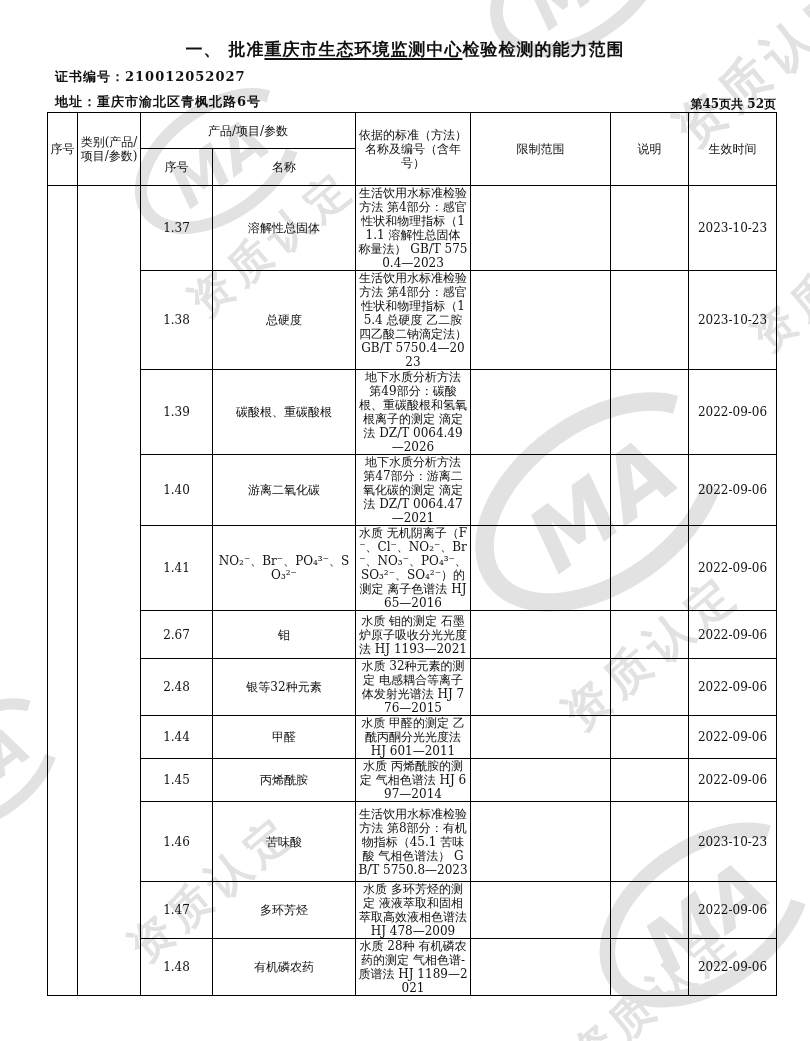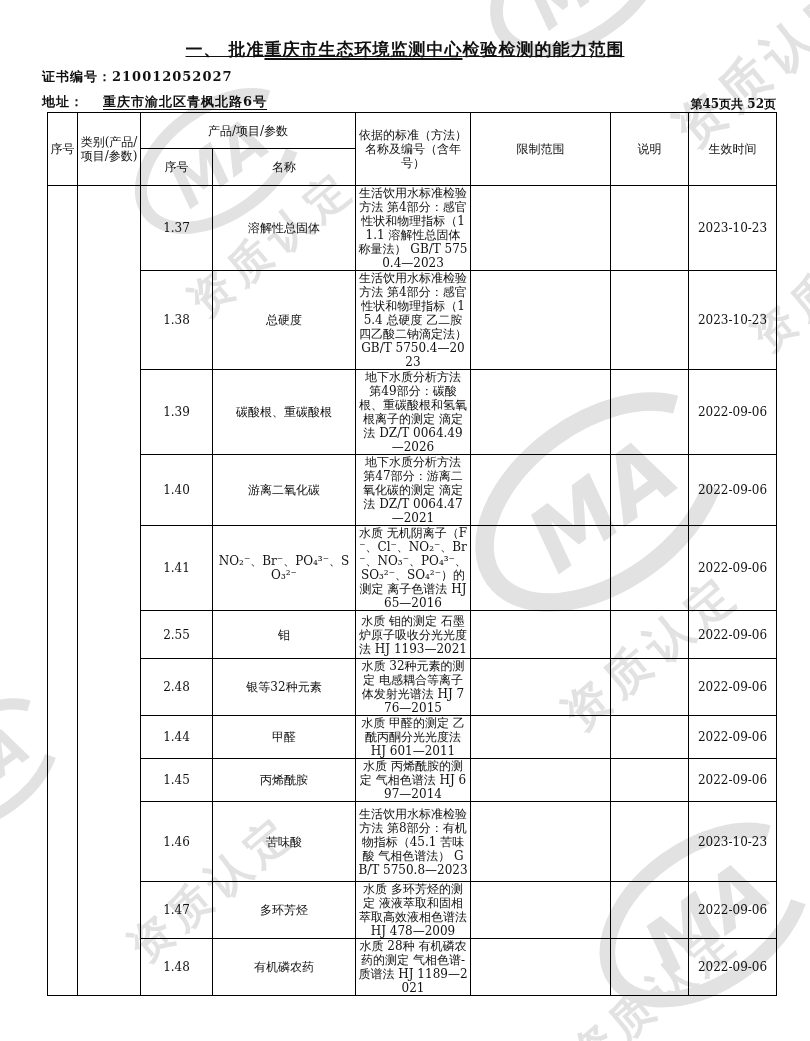--- a/index.html
+++ b/index.html
@@ -14,27 +14,27 @@
     position:absolute; transform:rotate(-40deg);
     font-family:"DejaVu Sans",sans-serif; font-weight:bold;
     color:#e2e2e2; white-space:nowrap; letter-spacing:7px;
   }
   .wm-logo { position:absolute; transform:rotate(-36deg); }
   .wm-logo svg { display:block; }
   
   .content { position:relative; z-index:1; }
   .title {
     position:absolute; top:38px; left:0; width:810px; text-align:center;
-    font-size:17px; font-weight:bold; letter-spacing:1px;text-decoration:underline;
+    font-size:17px; font-weight:bold; letter-spacing:1px;
   }
   .title .u { text-decoration:underline; text-decoration-thickness:2px; text-underline-offset:3px; }
-  .meta-line { position:absolute; left:42px; font-size:13px; font-weight:bold; letter-spacing:1px; }
+  .meta-line { position:absolute; left:55px; font-size:13px; font-weight:bold; letter-spacing:1px; }
   .meta-cert { top:68px; }
   .meta-addr { top:93px; }
-  .meta-addr .u { text-decoration:underline; text-underline-offset:3px;margin-left:19px; }
+  .meta-addr .u { text-underline-offset:3px; }
   .page-info { position:absolute; top:96px; right:34px; font-size:12px; font-weight:bold; }
   
   table.main {
     position:absolute; top:112px; left:47px; width:729px;
     border-collapse:collapse; table-layout:fixed;
   }
   table.main th, table.main td {
     border:1px solid #000; padding:0 2px; text-align:center;
     vertical-align:middle; font-weight:normal; font-size:12px; line-height:14px;
     word-break:break-all;
@@ -166,21 +166,21 @@
       </tr>
       <tr style="height:72px">
         <td class="c-no">1.41</td>
         <td class="c-name">NO₂⁻、Br⁻、PO₄³⁻、SO₃²⁻</td>
         <td class="c-std">水质 无机阴离子（F⁻、Cl⁻、NO₂⁻、Br⁻、NO₃⁻、PO₄³⁻、SO₃²⁻、SO₄²⁻）的测定 离子色谱法 HJ 65—2016</td>
         <td class="c-limit"></td>
         <td class="c-note"></td>
         <td class="c-date">2022-09-06</td>
       </tr>
       <tr style="height:48px">
-        <td class="c-no">2.55</td>
+        <td class="c-no">2.67</td>
         <td class="c-name">钼</td>
         <td class="c-std">水质 钼的测定 石墨炉原子吸收分光光度法 HJ 1193—2021</td>
         <td class="c-limit"></td>
         <td class="c-note"></td>
         <td class="c-date">2022-09-06</td>
       </tr>
       <tr style="height:49px">
         <td class="c-no">2.48</td>
         <td class="c-name">银等32种元素</td>
         <td class="c-std">水质 32种元素的测定 电感耦合等离子体发射光谱法 HJ 776—2015</td>

